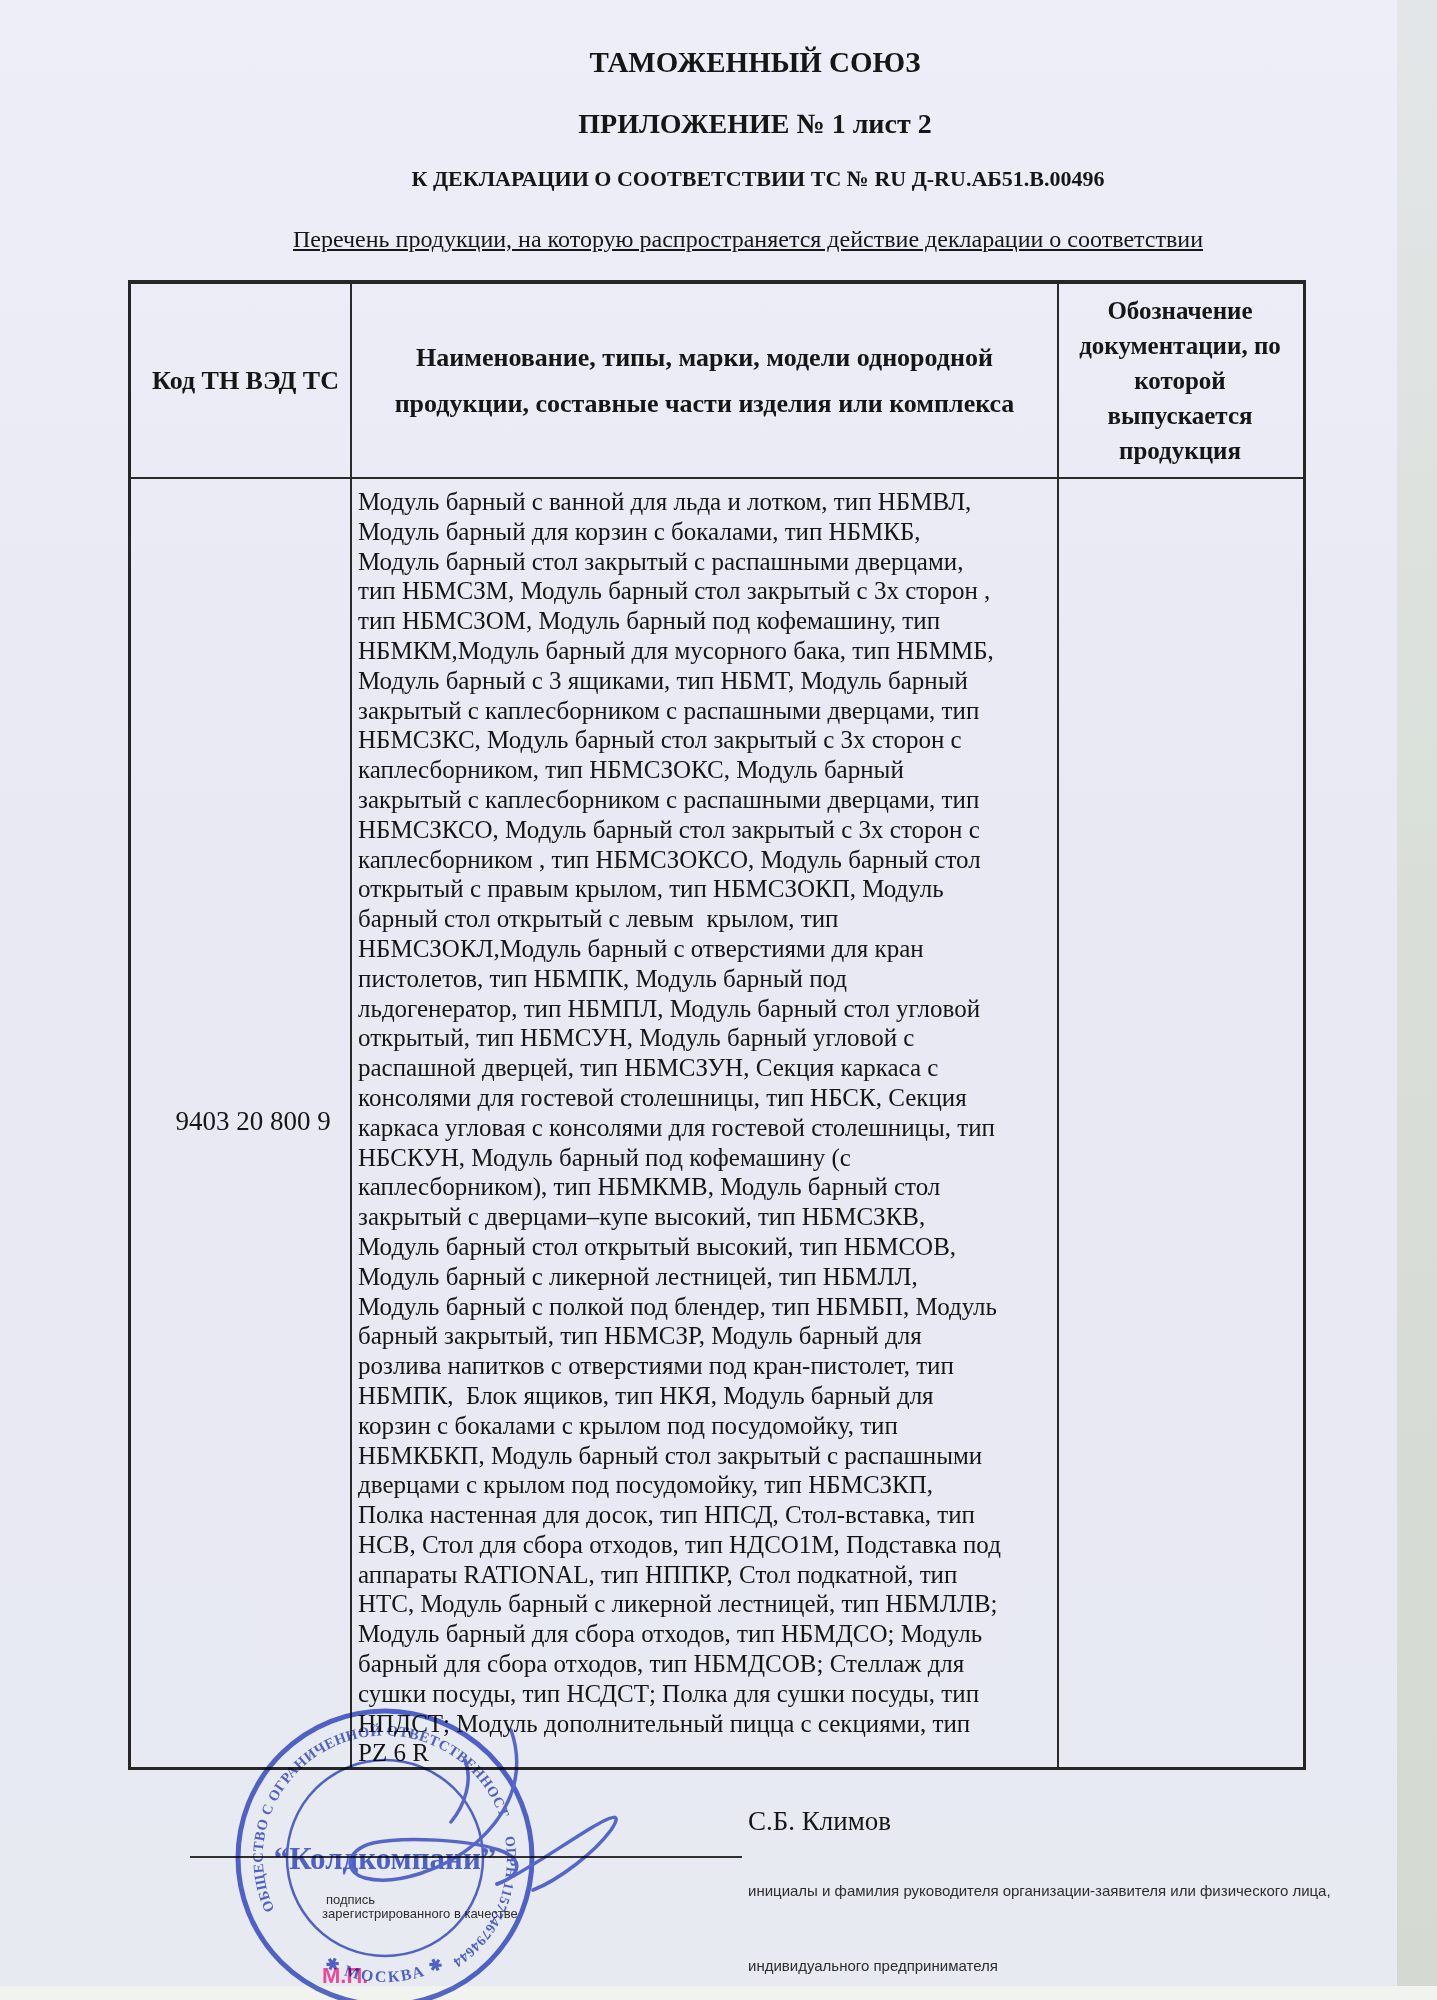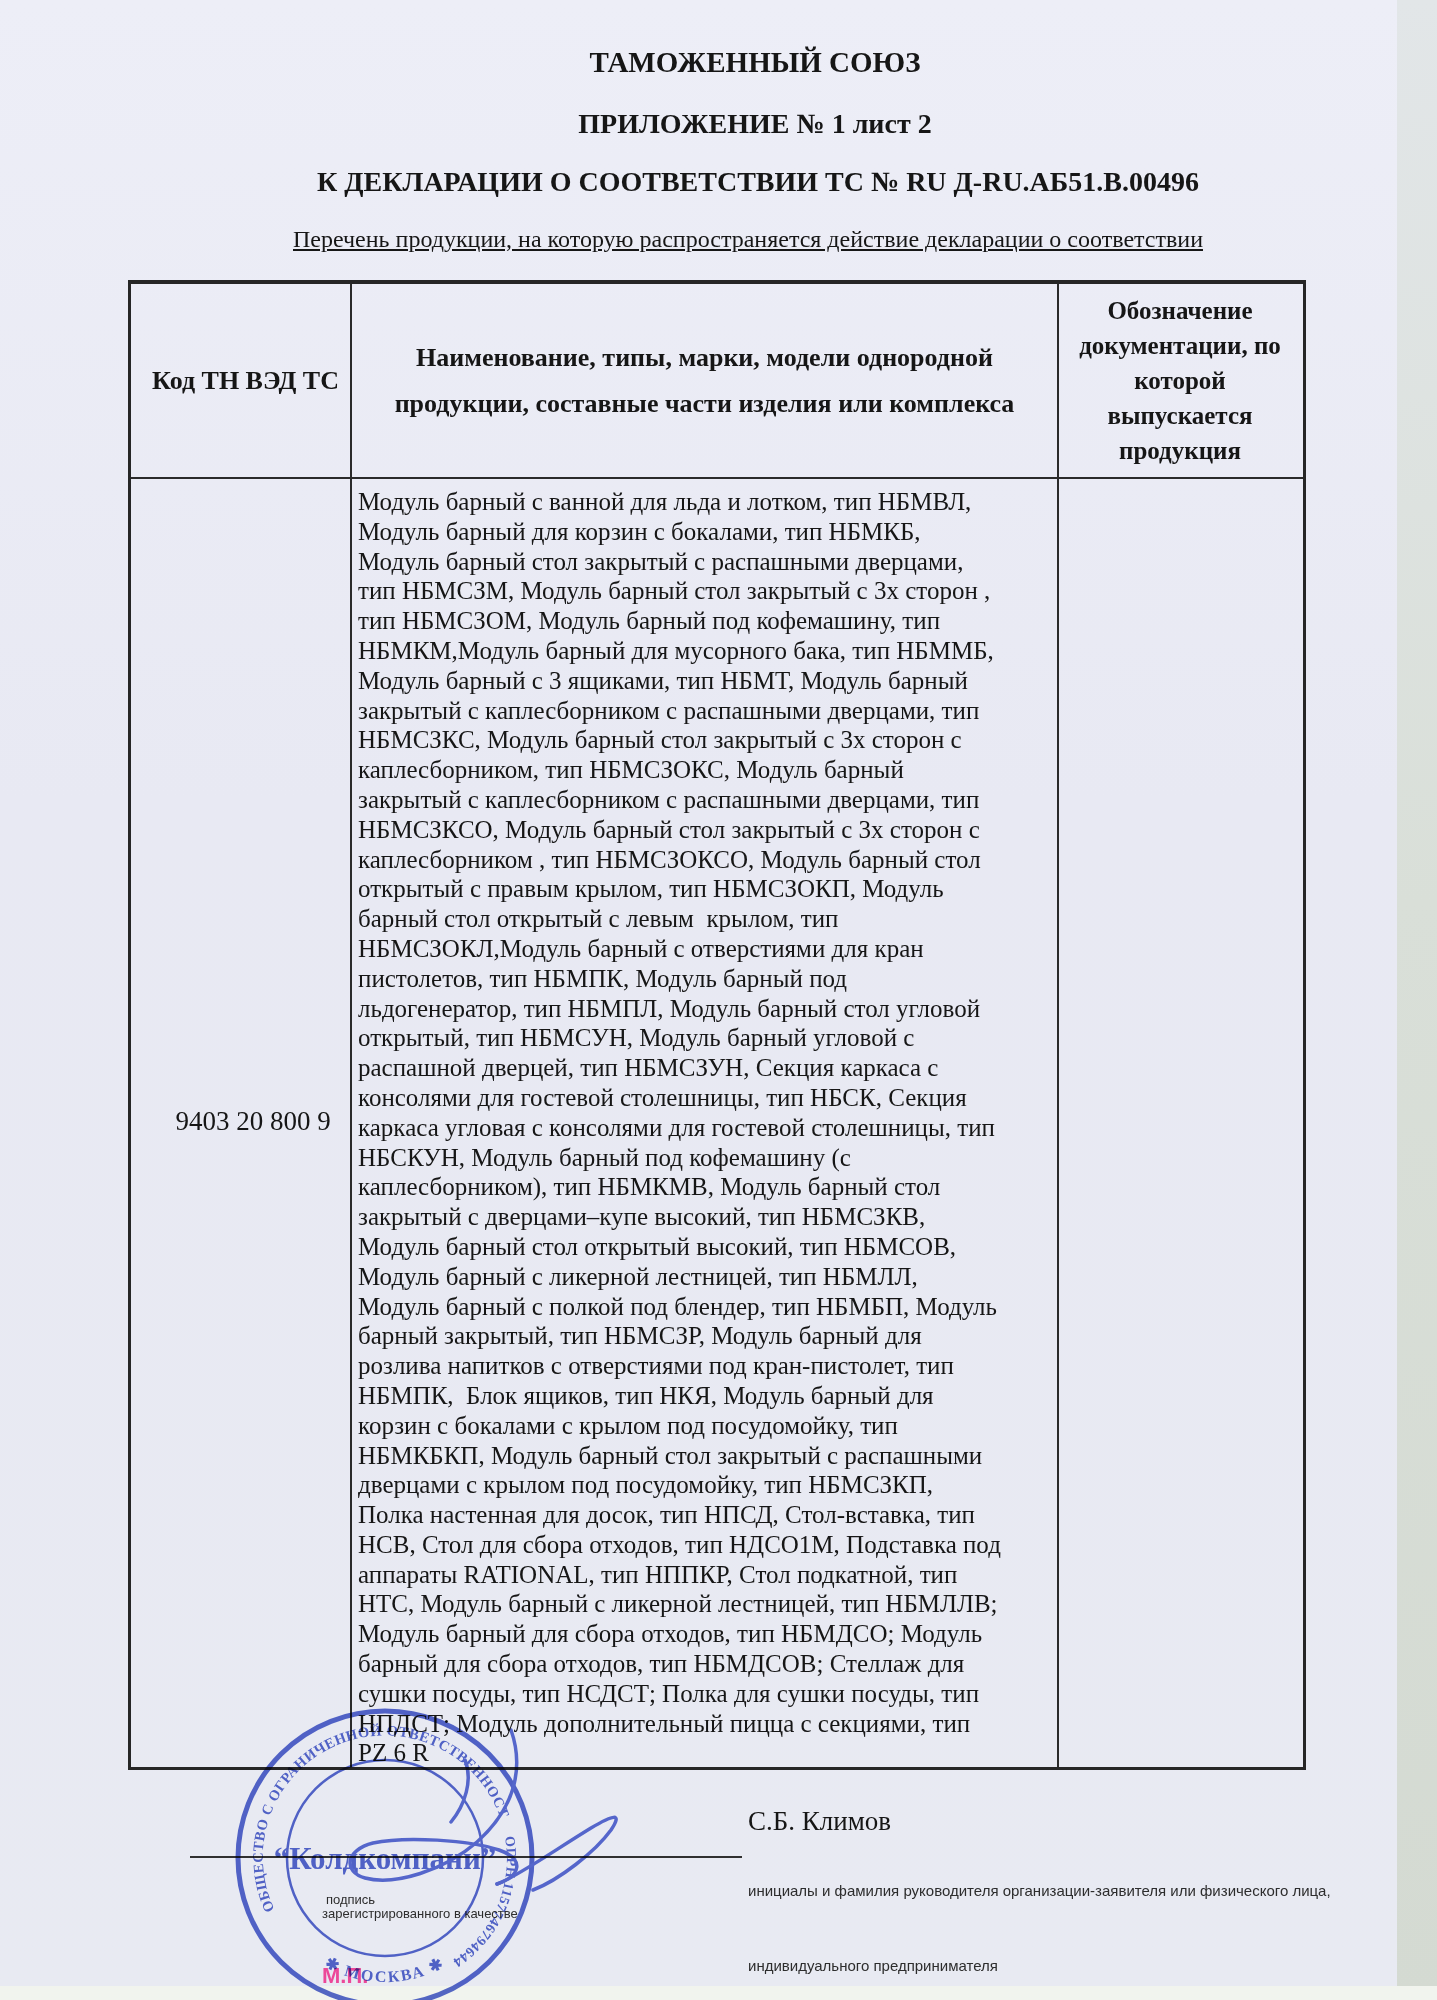--- a/index.html
+++ b/index.html
@@ -42,21 +42,21 @@
   .stamp text{font-family:"Liberation Serif","DejaVu Serif",serif;font-weight:bold;}
 </style>
 </head>
 <body>
 
 <div class="abs edge-strip"></div>
 <div class="abs bottom-strip"></div>
 
 <div class="abs centered title" style="left:755px;top:46px;font-size:29px;">ТАМОЖЕННЫЙ СОЮЗ</div>
 <div class="abs centered title" style="left:755px;top:108px;font-size:28px;">ПРИЛОЖЕНИЕ № 1 лист 2</div>
-<div class="abs centered title" style="left:758px;top:166px;font-size:28px;">К ДЕКЛАРАЦИИ О СООТВЕТСТВИИ ТС № RU Д-RU.АБ51.В.00496</div>
+<div class="abs centered title" style="left:758px;top:166px;font-size:22px;">К ДЕКЛАРАЦИИ О СООТВЕТСТВИИ ТС № RU Д-RU.АБ51.В.00496</div>
 <div class="abs centered" style="left:748px;top:226px;font-size:24px;text-decoration:underline;">Перечень продукции, на которую распространяется действие декларации о соответствии</div>
 
 <div class="abs doc-table">
   <div class="vline" style="left:219px;top:0;bottom:0;width:2px;"></div>
   <div class="vline" style="left:926px;top:0;bottom:0;width:2px;"></div>
   <div class="hline" style="left:0;right:0;top:193px;height:2px;"></div>
 
   <div class="cell hdr hdr1">Код ТН ВЭД ТС</div>
   <div class="cell hdr hdr2">Наименование, типы, марки, модели однородной
 продукции, составные части изделия или комплекса</div>

